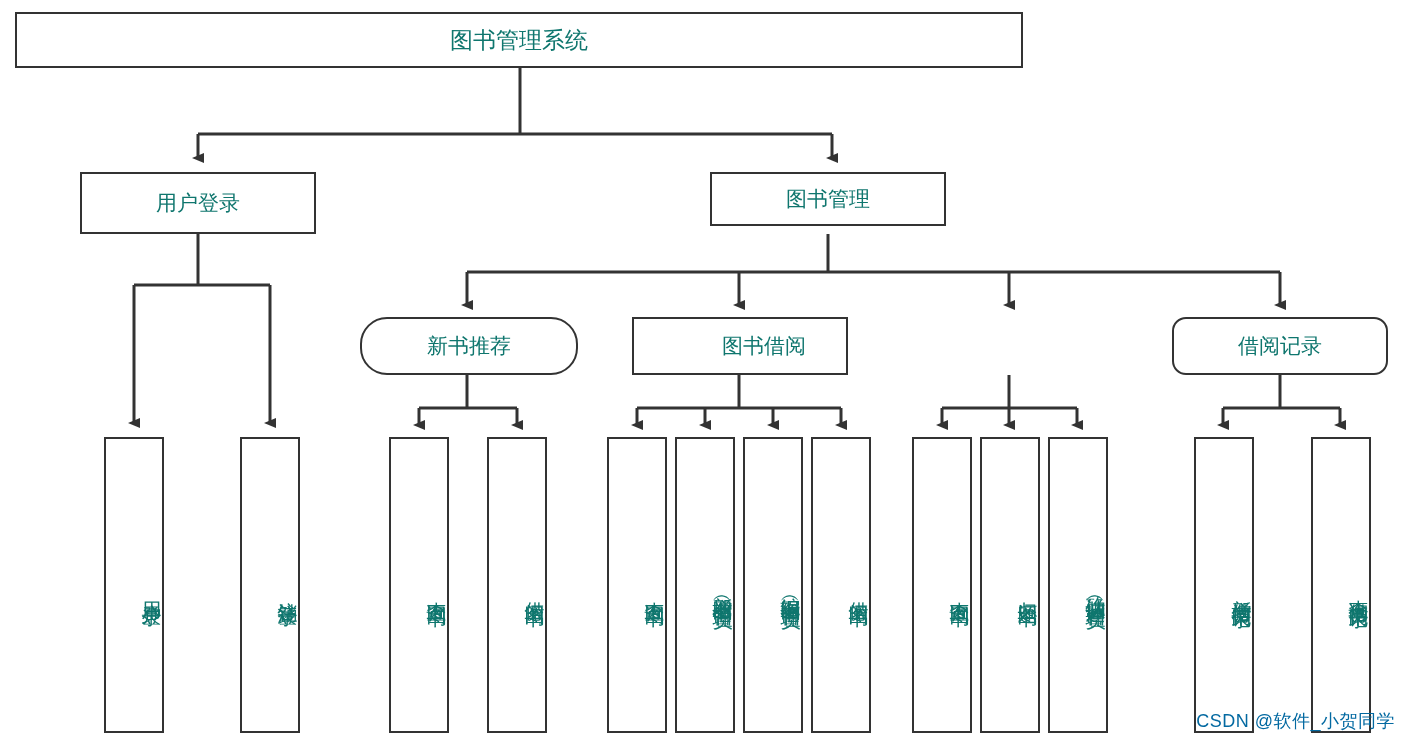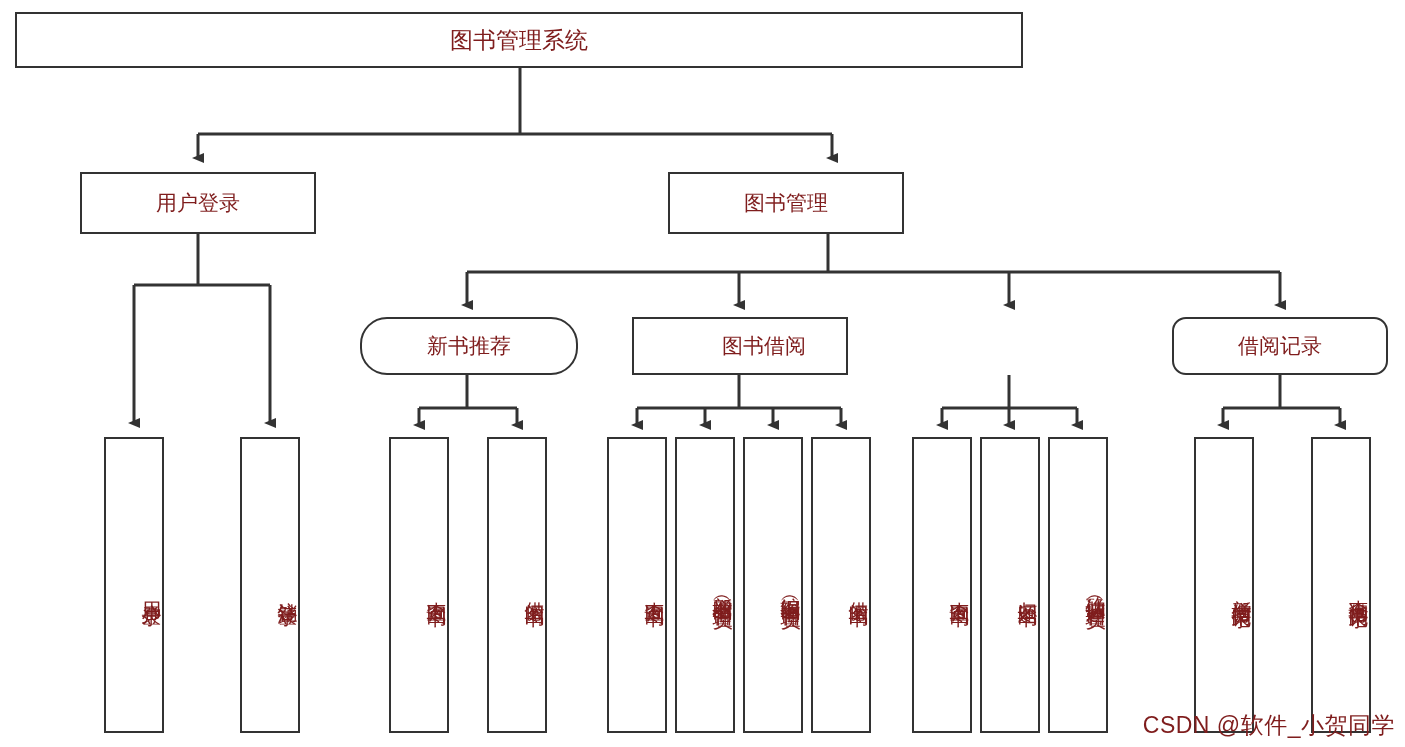--- a/index.html
+++ b/index.html
@@ -27,21 +27,21 @@
   }
   .node {
     position: absolute;
     box-sizing: border-box;
     background: #ffffff;
     border: 2px solid #333333;
     display: flex;
     align-items: center;
     justify-content: center;
     text-align: center;
-    color: #7f1d1d;
+    color: #0f766e;
   }
   .node.level-0 { font-size: 23px; }
   .node.level-1 { font-size: 21px; }
   .node.level-2 { font-size: 21px; }
   .node.leaf {
     font-size: 20px;
     writing-mode: vertical-rl;
     text-orientation: upright;
     letter-spacing: 2px;
     line-height: 1.0;
@@ -49,23 +49,23 @@
     align-items: flex-start;
     justify-content: center;
   }
   .node .label {
     display: block;
     white-space: normal;
   }
   .watermark {
     position: absolute;
     right: 10px;
-    bottom: 6px;
-    font-size: 23px;
-    color: #7f1d1d;
+    bottom: 14px;
+    font-size: 18px;
+    color: #0369a1;
     letter-spacing: 0.5px;
     user-select: none;
     white-space: nowrap;
   }
 </style>
 </head>
 <body>
 
 <div id="canvas">
 
@@ -119,21 +119,21 @@
     </g>
   </svg>
 
   <div class="node level-0" style="left:15px; top:12px; width:1008px; height:56px;">
     <span class="label">图书管理系统</span>
   </div>
 
   <div class="node level-1" style="left:80px; top:172px; width:236px; height:62px;">
     <span class="label">用户登录</span>
   </div>
-  <div class="node level-1" style="left:668px; top:172px; width:236px; height:62px;">
+  <div class="node level-1" style="left:710px; top:172px; width:236px; height:54px;">
     <span class="label">图书管理</span>
   </div>
 
   <div class="node level-2" style="left:360px; top:317px; width:218px; height:58px;border-radius:27px;">
     <span class="label">新书推荐</span>
   </div>
   <div class="node level-2" style="left:632px; top:317px; width:216px; height:58px;padding-left:48px;">
     <span class="label">图书借阅</span>
   </div>
   <div class="node level-2" style="left:1172px; top:317px; width:216px; height:58px;border-radius:14px;">

